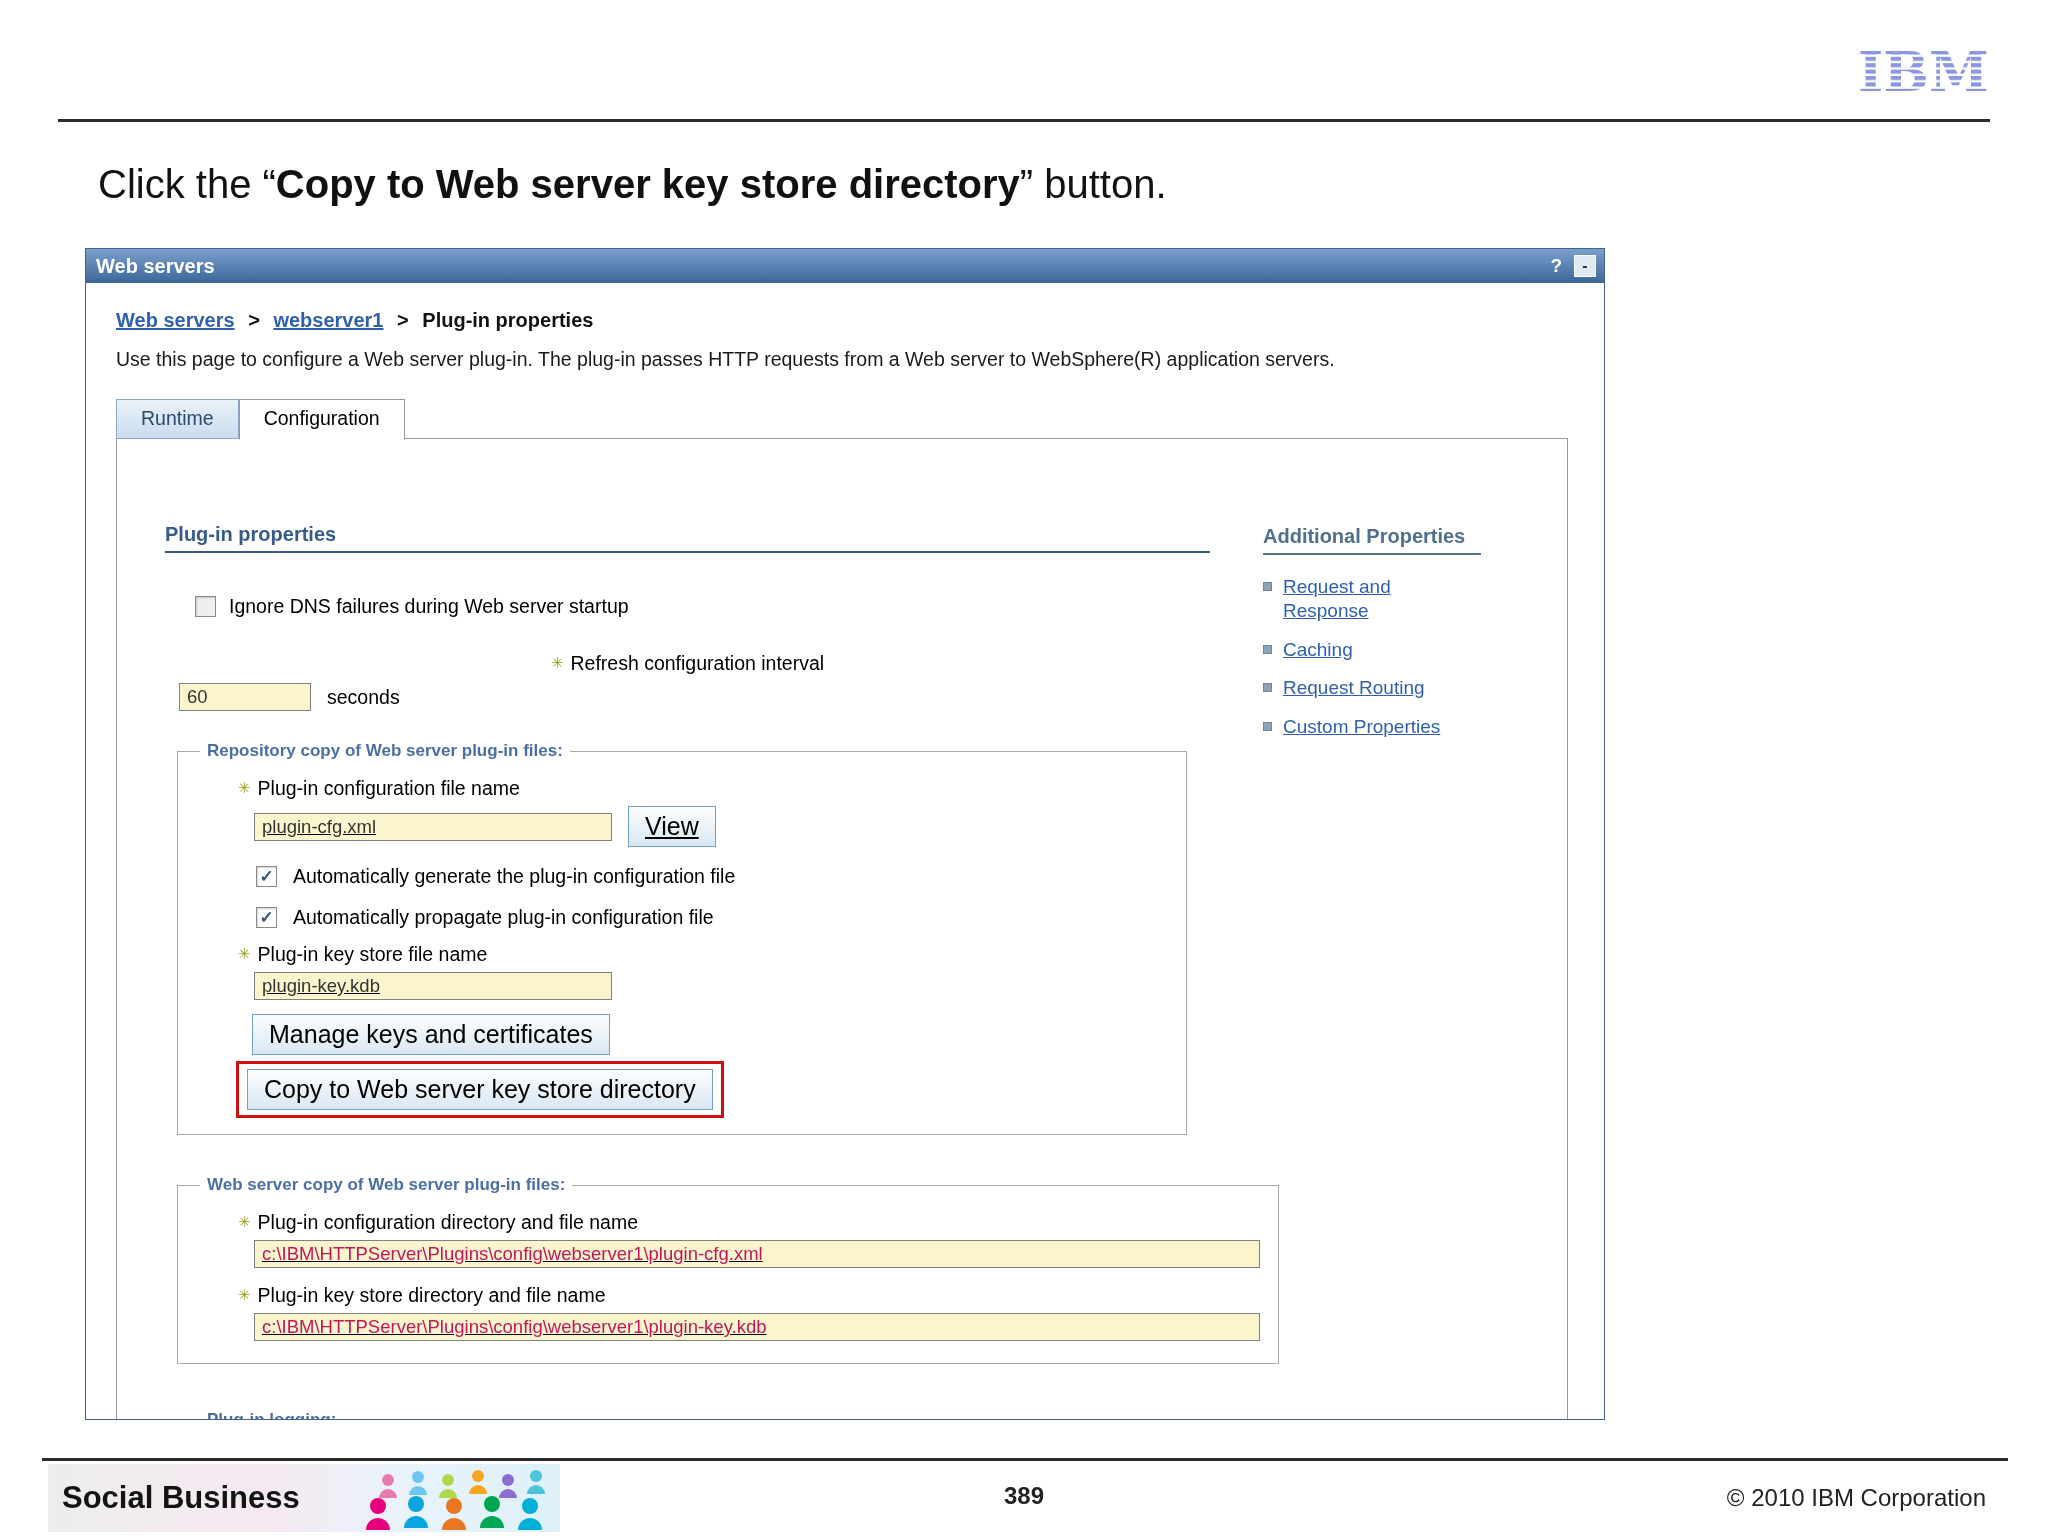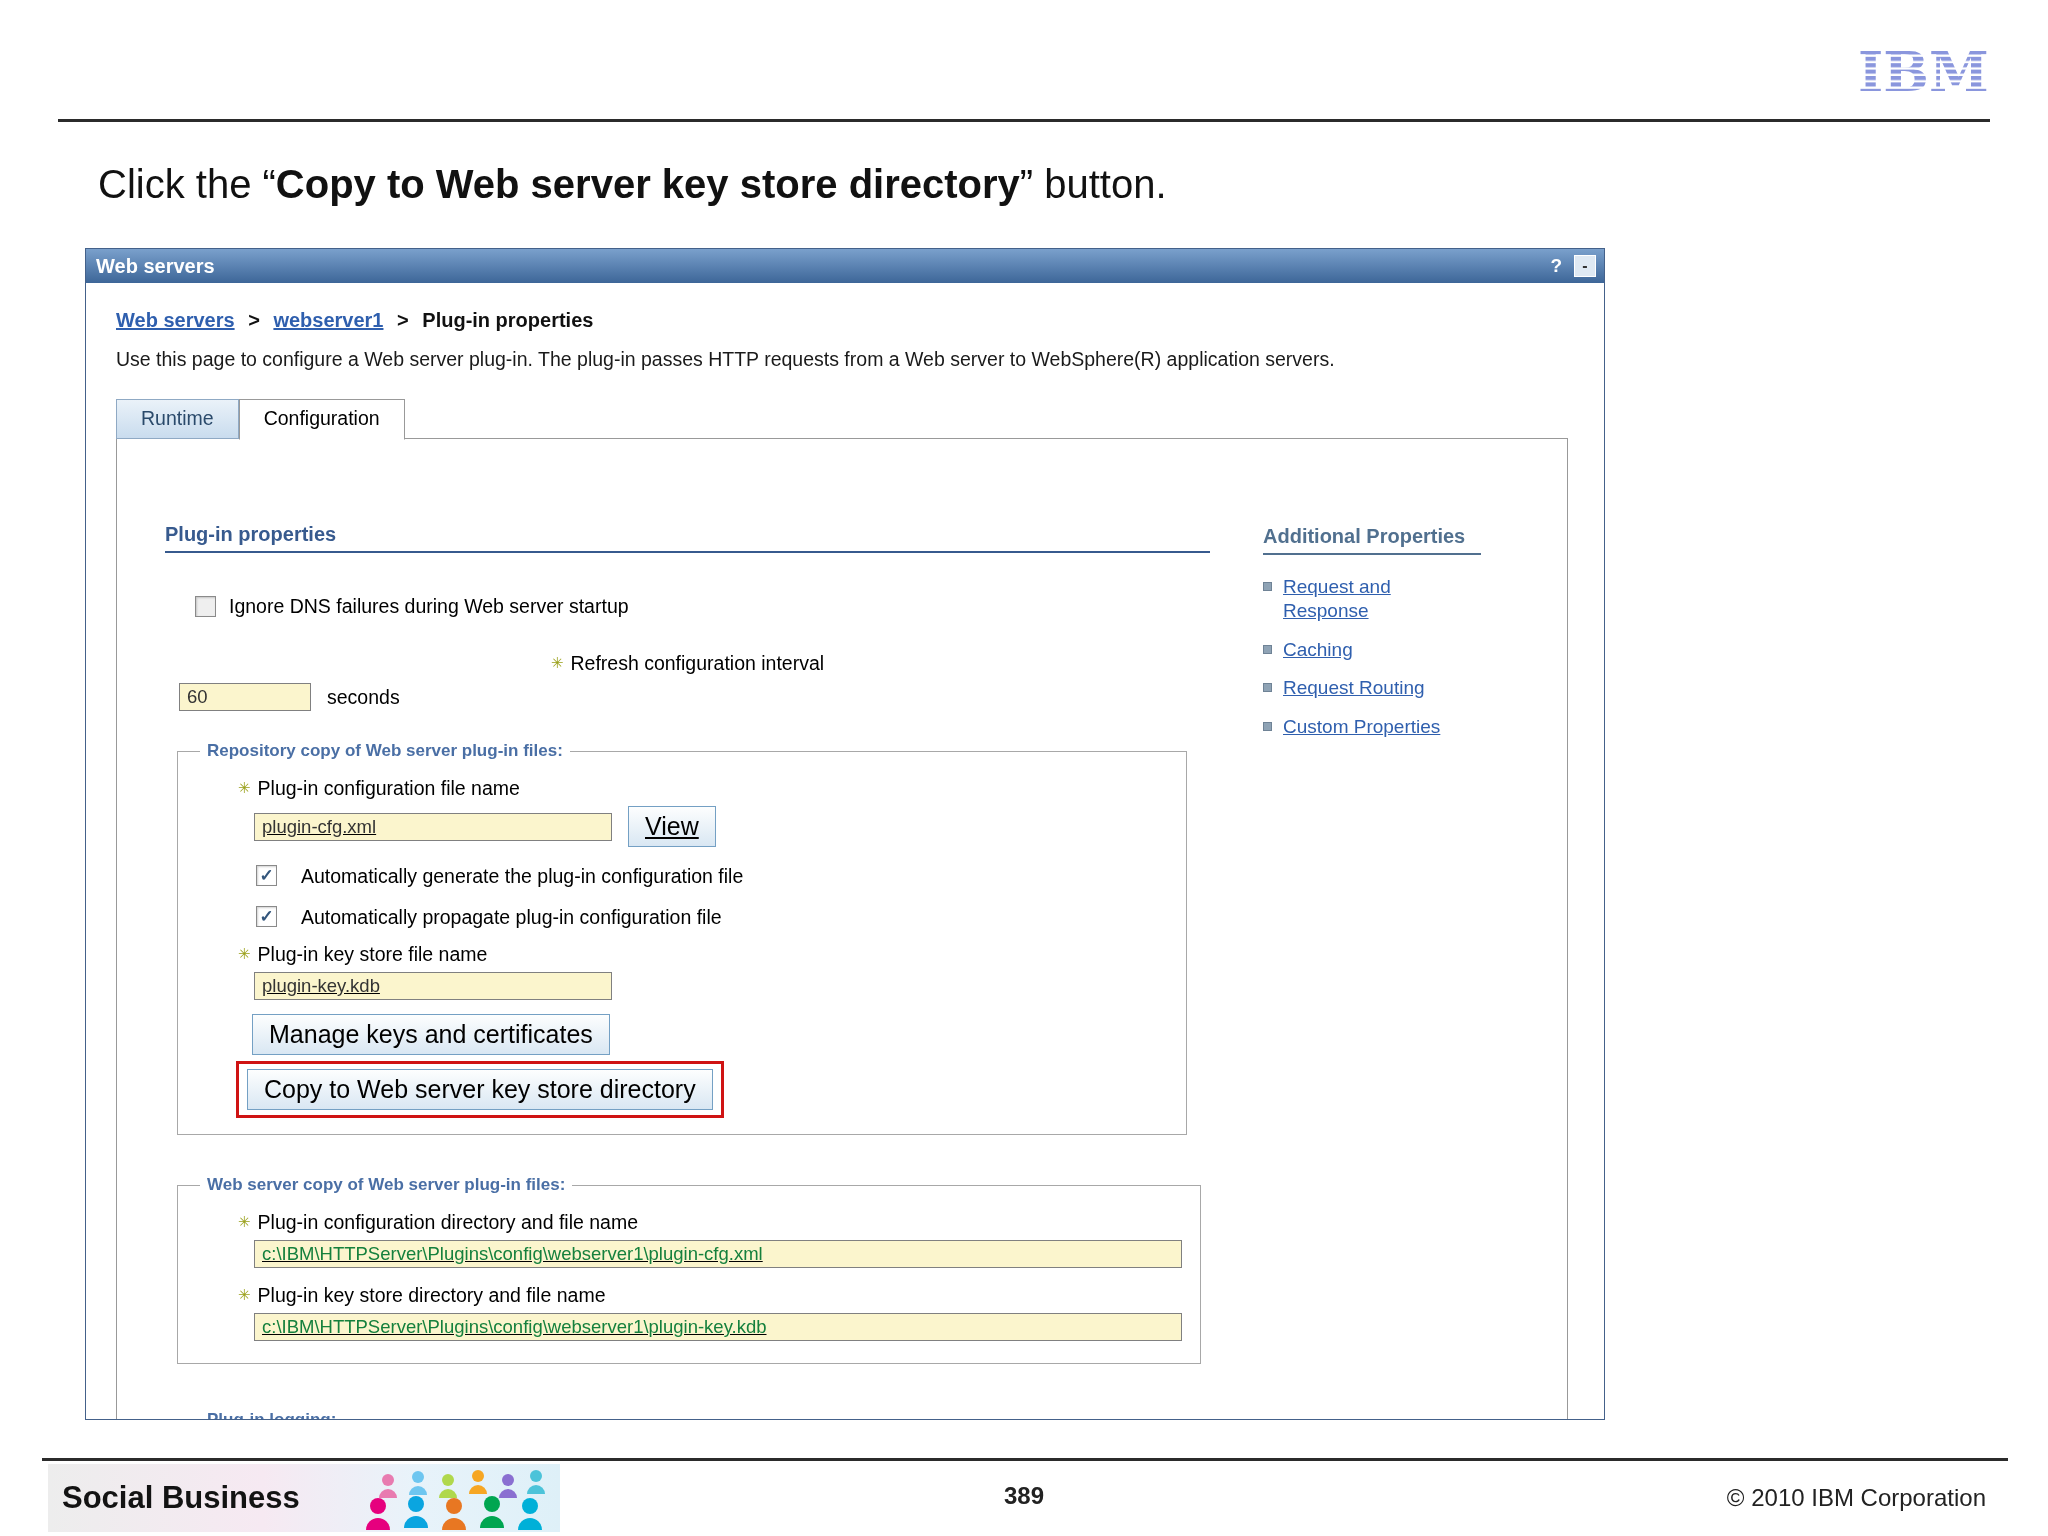--- a/index.html
+++ b/index.html
@@ -42,27 +42,27 @@
   .row-cb1 { margin:42px 0 0 30px; display:flex; align-items:center; gap:13px; }
   .cb { width:21px; height:21px; border:1px solid #8a8a8a; background:#efefef; box-shadow:inset 1px 1px 2px rgba(0,0,0,.18); display:inline-flex; align-items:center; justify-content:center; flex:0 0 auto; cursor:pointer; }
   .cb.checked { background:#fff; }
   .cb.checked::after { content:"\2713"; color:#33567c; font-size:17px; font-weight:bold; }
 
   .refresh-label { margin-top:34px;text-align:center; }
   .refresh-input-row { margin:8px 0 0 14px; display:flex; align-items:center; gap:16px; }
   .ws-input { background:#fbf5cd; border:1px solid #808080; font-size:18.5px; height:28px; padding:0 7px; color:#333; font-family:"Liberation Sans",sans-serif; }
   .in-small { width:132px; }
   .in-med { width:358px; }
-  .in-long { width:928px; color:#15803d; }
+  .in-long { width:1006px; color:#be185d; }
 
   fieldset { border:1px solid #a8a8a8; width:1010px; padding:6px 18px 16px; margin:30px 0 0 12px; }
   legend { font-size:17px; font-weight:bold; color:#4a6fa5; padding:0 7px; margin-left:4px; }
   .fs-label { margin:10px 0 0 42px; }
   .fs-input-row { margin:6px 0 0 58px; display:flex; align-items:center; gap:16px;text-decoration:underline; }
-  .fs-cb { margin:18px 0 0 60px; display:flex; align-items:flex-start; gap:24px; }
+  .fs-cb { margin:18px 0 0 60px; display:flex; align-items:center; gap:16px; }
   fieldset.web { margin-top:40px; padding-bottom:22px; }
   fieldset.logging { margin-top:46px; height:220px; }
 
   .ws-btn { font-family:"Liberation Sans",sans-serif; font-size:25px; color:#000; background:linear-gradient(#fdfefe,#d9e7f3); border:1px solid #74a0c4; padding:5px 16px; cursor:pointer; }
   .manage-row { margin:14px 0 0 56px; }
   .redbox-row { margin:6px 0 0 40px; }
   .red-box { display:inline-block; border:3px solid #cf1313; padding:5px 8px; }
 
   .sidebar { position:absolute; top:86px; left:1146px; width:260px; }
   .sidebar-head { font-size:20px; font-weight:bold; color:#51708f; border-bottom:2px solid #51708f; padding-bottom:5px; width:218px; }

